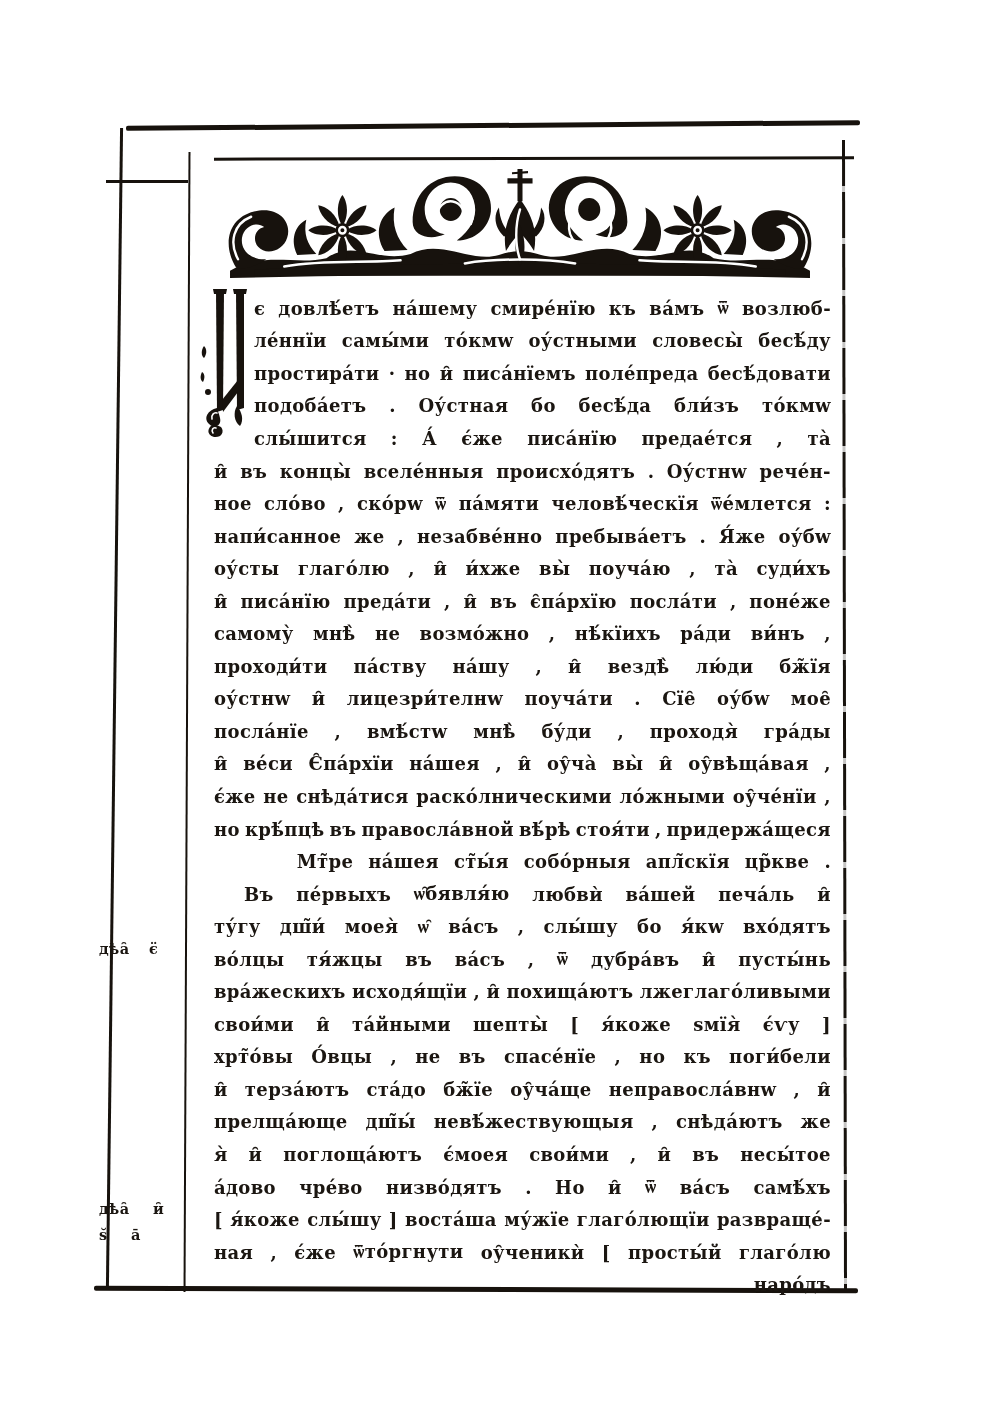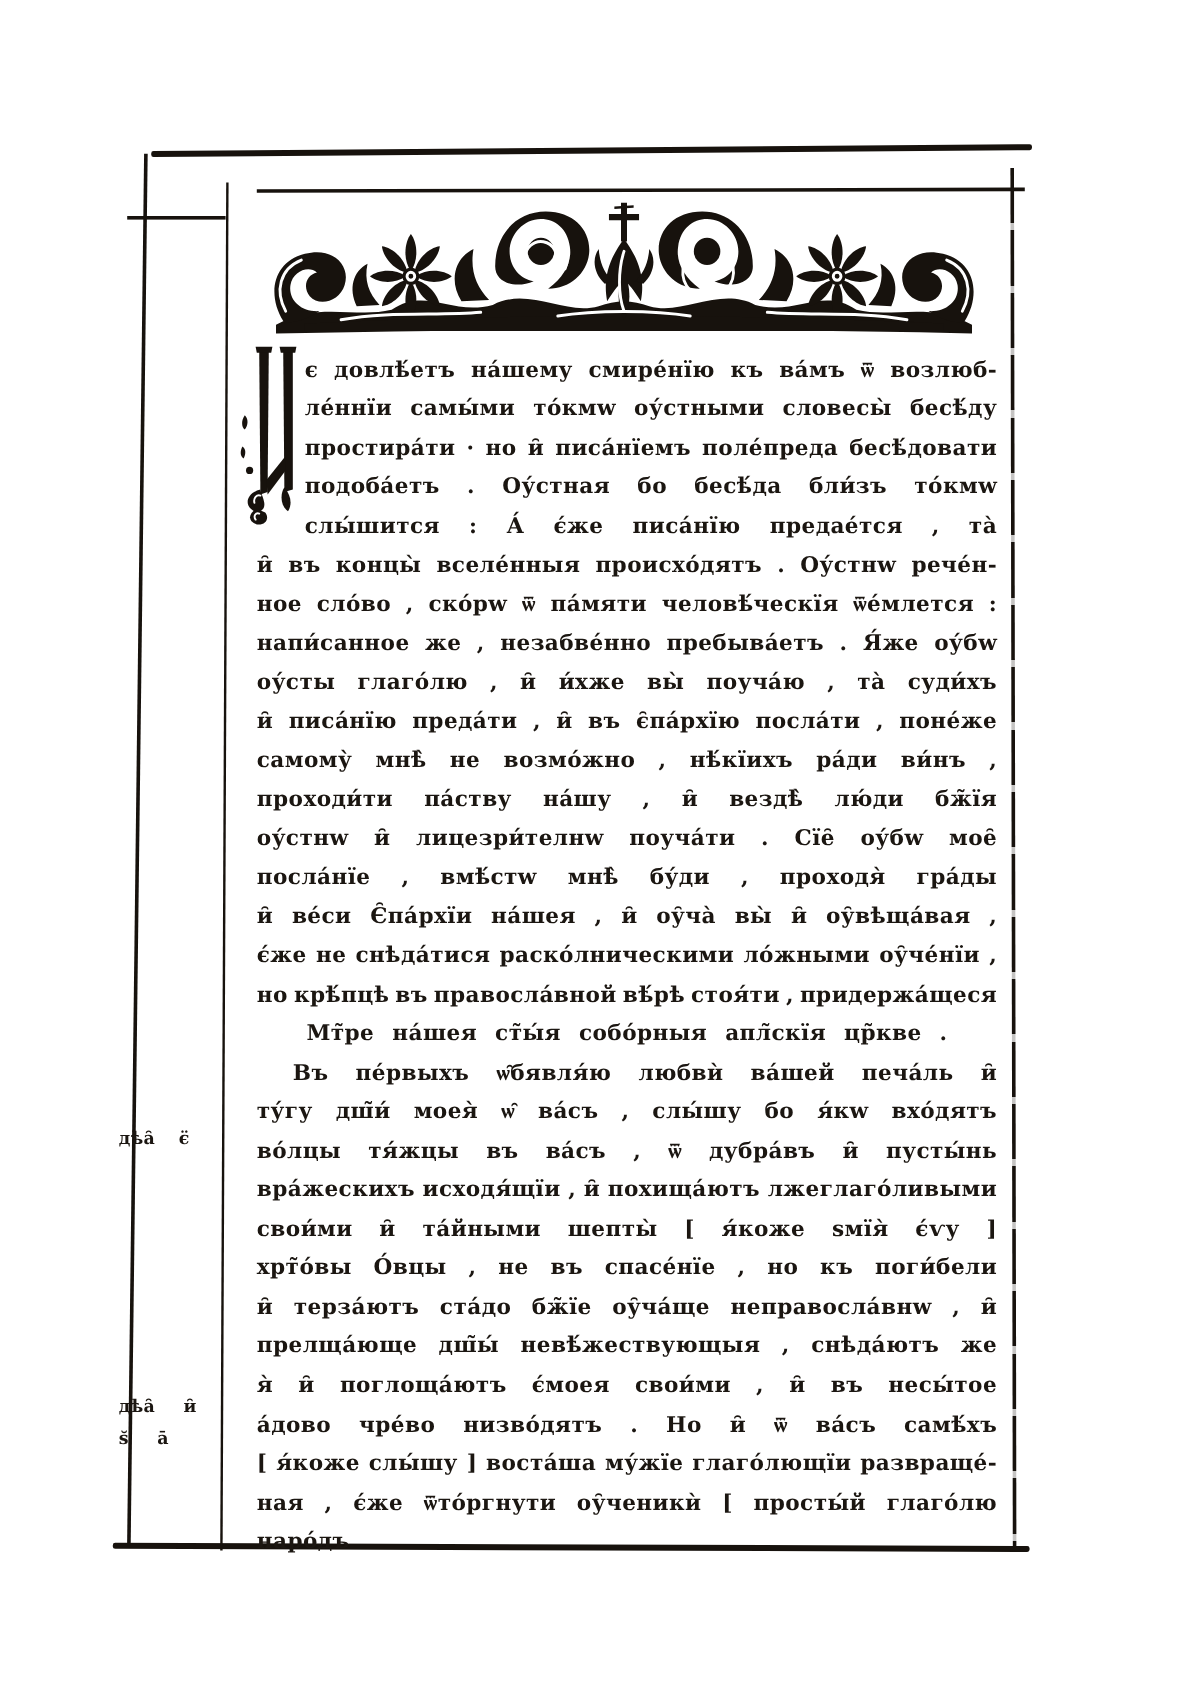--- a/index.html
+++ b/index.html
@@ -21,26 +21,26 @@
   
   .dropcap{position:absolute;left:200px;top:288px;width:52px;height:150px;}
   .dropcap svg{width:100%;height:100%;display:block;}
   
   .text-block{position:absolute;left:214px;top:292px;width:617px;}
   .tl{height:32.55px;display:flex;justify-content:space-between;align-items:center;
       font-weight:700;font-size:18px;letter-spacing:.35px;white-space:pre;}
   .tl span{display:inline-block;}
   .s-dc{margin-left:40px;}
   .s-ind{margin-left:30px;}
-  .s-jl{justify-content:center;gap:0 15px;}
-  .s-right{justify-content:flex-start;}
+  .s-jl{justify-content:flex-end;gap:0 15px;}
+  .s-right{justify-content:flex-end;}
   
   .mnote{position:absolute;left:99px;width:86px;font-weight:700;font-size:14.5px;
          letter-spacing:.4px;word-spacing:14px;line-height:26px;white-space:pre-line;}
-  .mnote-2{word-spacing:18px;}
+  .mnote-2{word-spacing:18px;margin-top:36px;}
 </style>
 </head>
 <body>
 
 <div class="page">
 
   <div class="rule rule-top-1"></div>
   <div class="rule rule-top-2"></div>
   <div class="rule rule-bottom"></div>
   <div class="rule rule-left-outer"></div>

